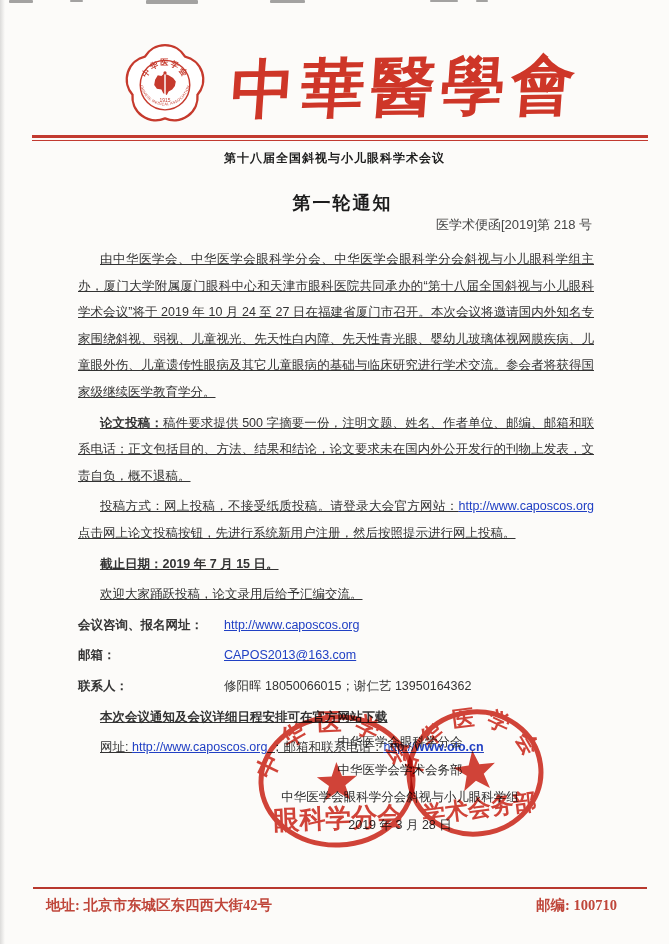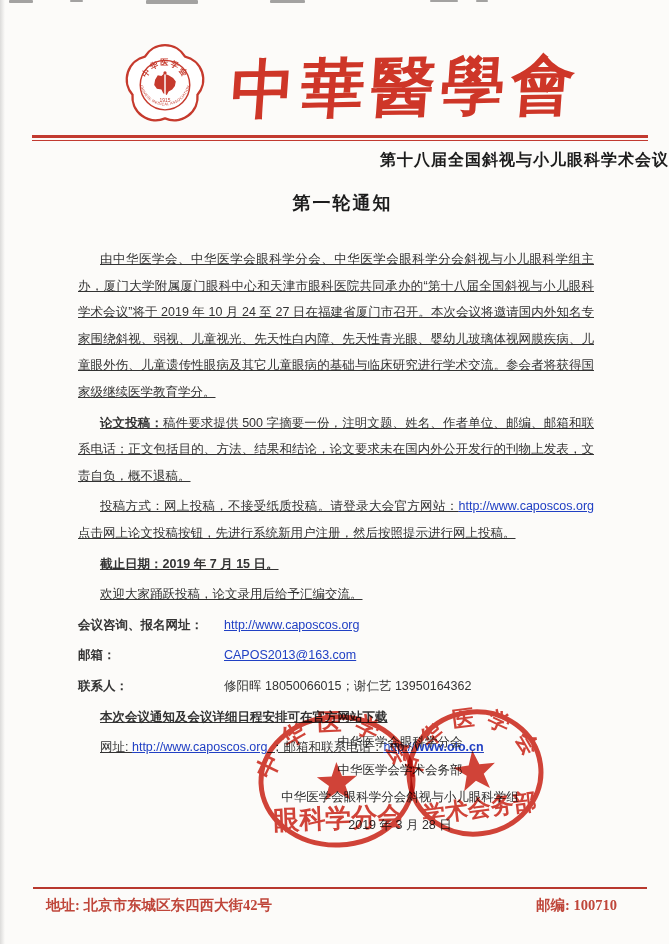--- a/index.html
+++ b/index.html
@@ -26,23 +26,23 @@
     transform:rotate(-1deg) skewX(-5deg);
     white-space:nowrap;
   }
   .head-rule {
     position:absolute; left:32px; top:135px; width:616px; height:2px;
     border-top:3px solid #c23a30; border-bottom:1px solid #c23a30;
   }
 
   
   .title {
-    position:absolute; left:0; top:150px; width:100%; text-align:right;
+    position:absolute; left:0; top:150px; width:100%; text-align:center;
     font-family:"Liberation Serif","DejaVu Serif",serif;
-    font-size:16px; font-weight:bold; color:#1c1c1c; letter-spacing:1px;
+    font-size:12px; font-weight:bold; color:#1c1c1c; letter-spacing:1px;
   }
   .subtitle {
     position:absolute; left:8px; top:191px; width:100%; text-align:center;
     font-family:"Liberation Serif","DejaVu Serif",serif;
     font-size:18px; font-weight:bold; color:#1c1c1c; letter-spacing:2px;
   }
   .doc-number {
     position:absolute; right:77px; top:216px;
     font-size:13px; color:#444;
   }
@@ -106,20 +106,21 @@
     <text font-size="4.2" fill="#c63a2d" letter-spacing="0.3">
       <textPath href="#logoBottom" startOffset="50%" text-anchor="middle">CHINESE MEDICAL ASSOCIATION</textPath>
     </text>
   </svg>
 
   <div class="calligraphy">中華醫學會</div>
   <div class="head-rule"></div>
 
   <div class="title">第十八届全国斜视与小儿眼科学术会议</div>
   <div class="subtitle">第一轮通知</div>
+  <div class="doc-number">医学术便函[2019]第 218 号</div>
 
   <div class="body-block">
     <p>由中华医学会、中华医学会眼科学分会、中华医学会眼科学分会斜视与小儿眼科学组主办，厦门大学附属厦门眼科中心和天津市眼科医院共同承办的“第十八届全国斜视与小儿眼科学术会议”将于 2019 年 10 月 24 至 27 日在福建省厦门市召开。本次会议将邀请国内外知名专家围绕斜视、弱视、儿童视光、先天性白内障、先天性青光眼、婴幼儿玻璃体视网膜疾病、儿童眼外伤、儿童遗传性眼病及其它儿童眼病的基础与临床研究进行学术交流。参会者将获得国家级继续医学教育学分。</p>
 
     <p><span class="b">论文投稿：</span><span>稿件要求提供 500 字摘要一份，注明文题、姓名、作者单位、邮编、邮箱和联系电话；正文包括目的、方法、结果和结论，论文要求未在国内外公开发行的刊物上发表，文责自负，概不退稿。</span></p>
 
     <p><span>投稿方式：网上投稿，不接受纸质投稿。请登录大会官方网站：</span><a class="link">http://www.caposcos.org</a><span> 点击网上论文投稿按钮，先进行系统新用户注册，然后按照提示进行网上投稿。</span></p>
 
     <p class="b">截止日期：2019 年 7 月 15 日。</p>
 

